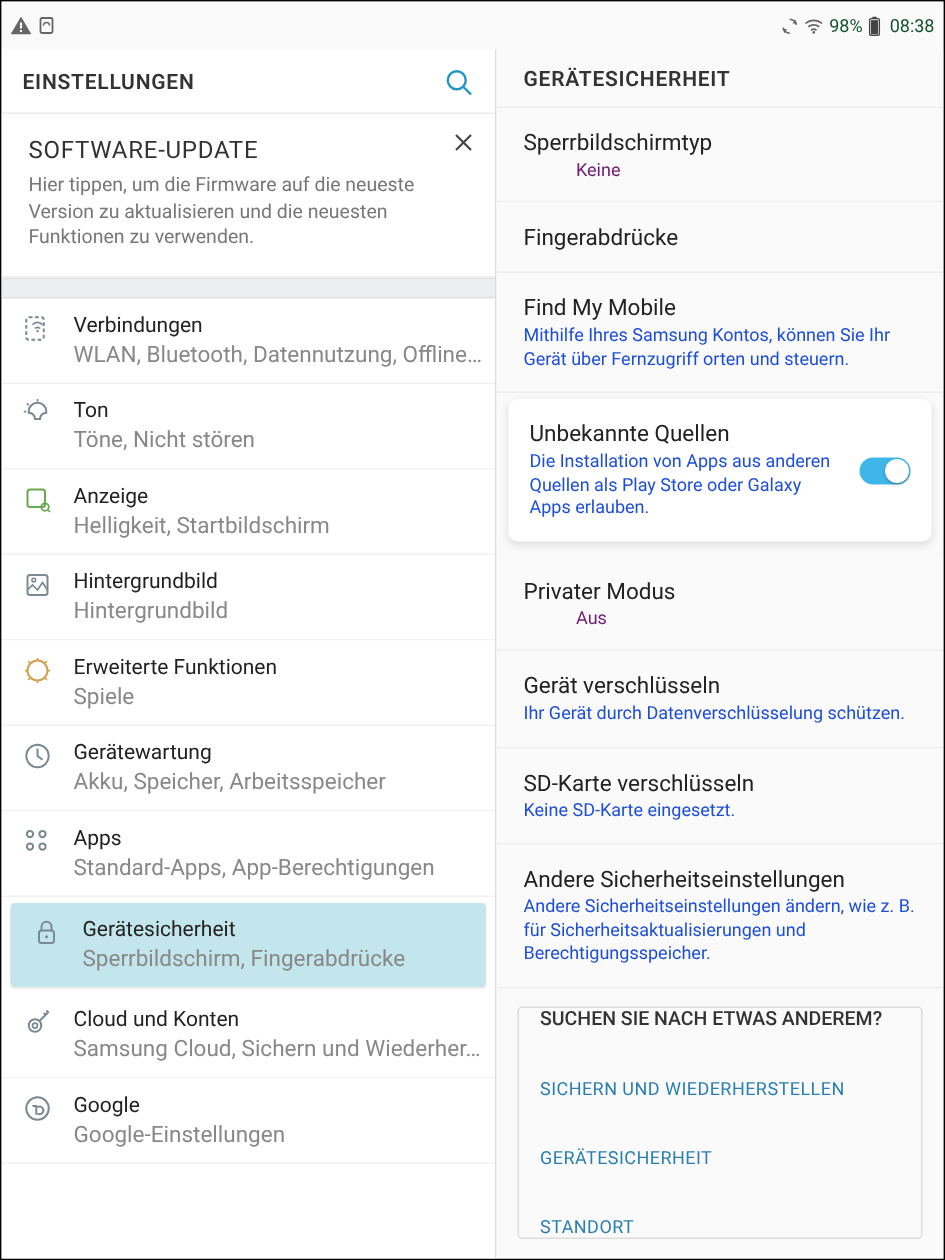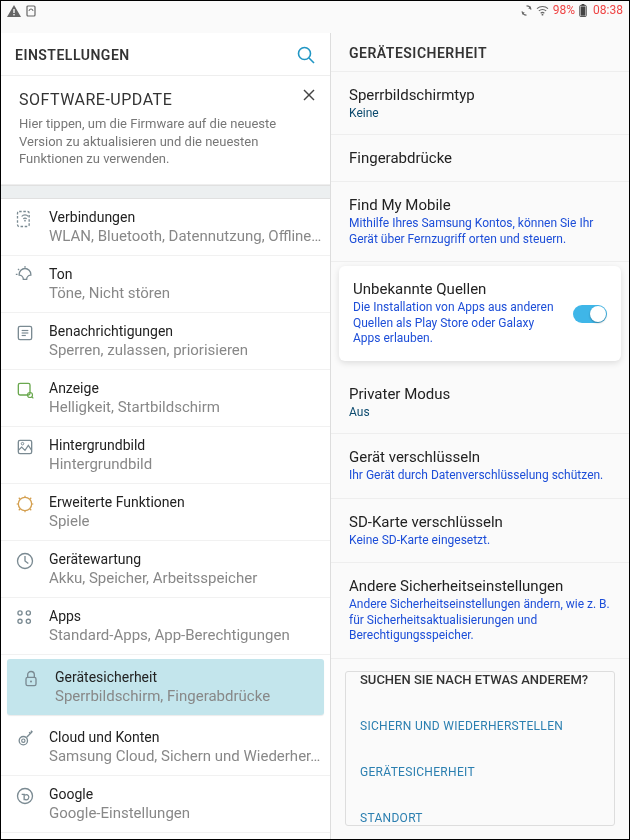--- a/index.html
+++ b/index.html
@@ -7,24 +7,24 @@
     font-family: -apple-system, "Segoe UI", Roboto, Arial, sans-serif;
     width: 630px; height: 840px;
     background: #fafafa;
     border: 1px solid #000;
     overflow: hidden;
   }
   .statusbar {
     height: 22px;
     background: #fafafa;
     display: flex;
-    align-items: flex-end;
+    align-items: center;
     padding: 16px 6px;
     font-size: 12px;
-    color: #ef4444;
+    color: #14532d;
   }
   .statusbar .sbr { margin-left: auto; display: flex; align-items: center; gap: 4px; }
   .statusbar .icon { display:inline-flex; align-items:center; }
   .columns {
     display: flex;
     height: calc(100% - 22px);
   }
   .leftcol {
     width: 330px;
     border-right: 1px solid #ddd;
@@ -149,22 +149,23 @@
     color: #222;
   }
   .rentry .rsub {
     font-size: 12px;
     color: #1d4ed8;
     margin-top: 2px;
     line-height: 1.3;
   }
   .rentry .rval {
     font-size: 12px;
-    color: #0c4a6e;
+    color: #701a75;
     margin-top: 2px;
+    margin-left: 35px;
   }
   .rentry.highlight {
     background: #fff;
     border-radius: 6px;
     margin: 4px 8px 10px 8px;
     box-shadow: 0 2px 6px rgba(0,0,0,0.12);
     border-bottom: none;
     display: flex;
     align-items: center;
     padding: 14px 14px;
@@ -295,34 +296,20 @@
             </svg>
           </span>
           <div class="txts">
             <div class="lbl">Ton</div>
             <div class="sub">Töne, Nicht stören</div>
           </div>
         </div>
         <div class="item">
           <span class="icon">
             <svg width="20" height="20" viewBox="0 0 24 24">
-              <rect x="4" y="4" width="16" height="16" rx="2" fill="none" stroke="#7a8a92" stroke-width="1.6"></rect>
-              <line x1="8" y1="9" x2="16" y2="9" stroke="#7a8a92" stroke-width="1.4"></line>
-              <line x1="8" y1="12" x2="16" y2="12" stroke="#7a8a92" stroke-width="1.4"></line>
-              <line x1="8" y1="15" x2="13" y2="15" stroke="#7a8a92" stroke-width="1.4"></line>
-            </svg>
-          </span>
-          <div class="txts">
-            <div class="lbl">Benachrichtigungen</div>
-            <div class="sub">Sperren, zulassen, priorisieren</div>
-          </div>
-        </div>
-        <div class="item">
-          <span class="icon">
-            <svg width="20" height="20" viewBox="0 0 24 24">
               <rect x="4" y="4" width="14" height="14" rx="2" fill="none" stroke="#6aa84f" stroke-width="1.6"></rect>
               <circle cx="18" cy="18" r="3" fill="none" stroke="#6aa84f" stroke-width="1.4"></circle>
               <line x1="20" y1="20" x2="22" y2="22" stroke="#6aa84f" stroke-width="1.4"></line>
             </svg>
           </span>
           <div class="txts">
             <div class="lbl">Anzeige</div>
             <div class="sub">Helligkeit, Startbildschirm</div>
           </div>
         </div>

